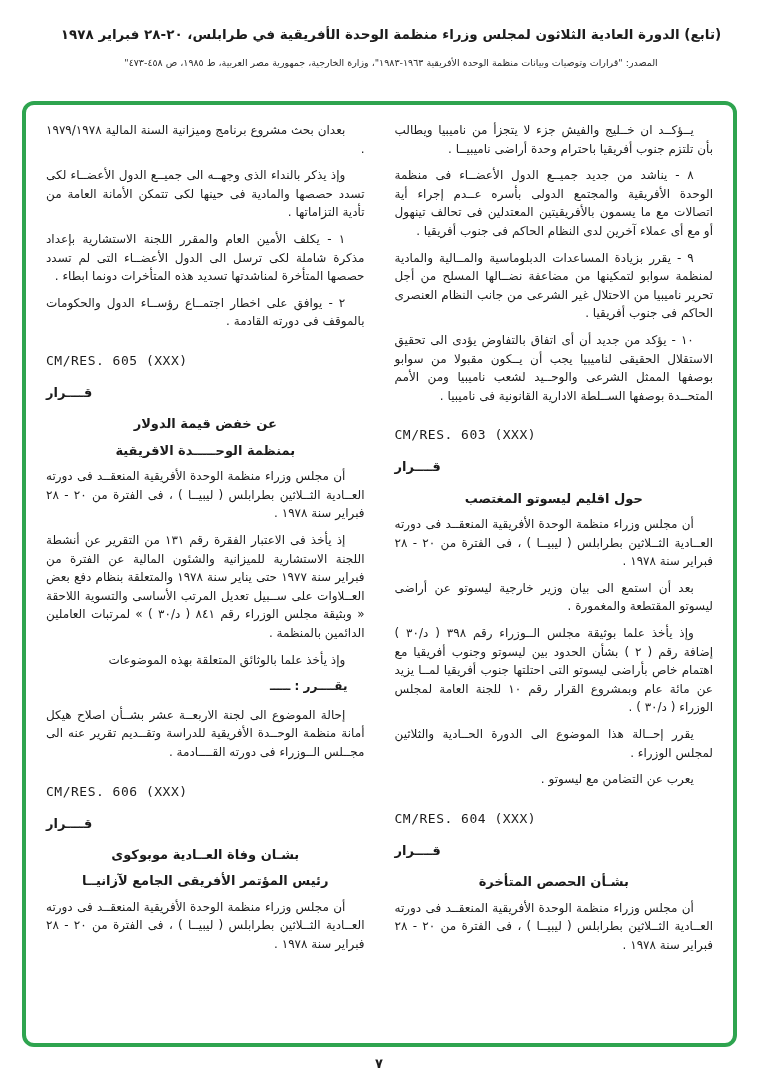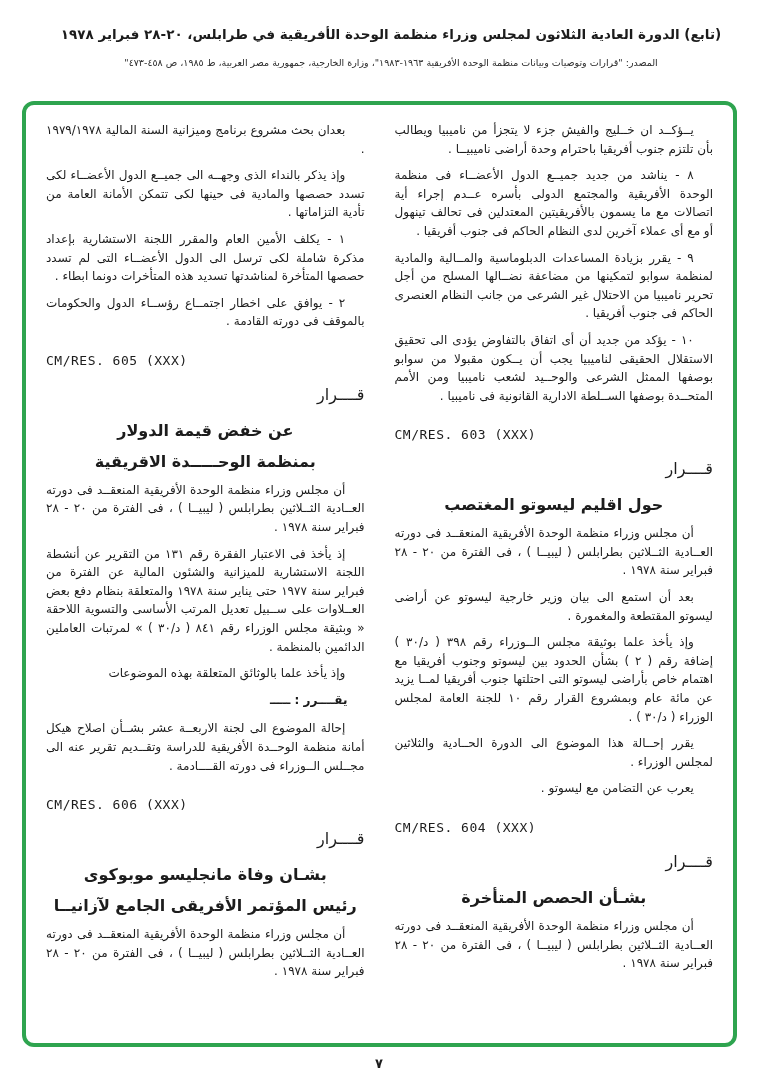--- a/index.html
+++ b/index.html
@@ -57,30 +57,30 @@
     direction: ltr;
     text-align: left;
     font-family: "DejaVu Sans Mono", monospace;
     font-weight: 400;
     font-size: 13px;
     margin: 20px 0 12px;
     text-indent: 0;
     letter-spacing: 0.5px;
   }
   .blk-h {
-    text-align: right;
-    font-weight: 400;
-    font-size: 16px;
+    text-align: left;
+    font-weight: 700;
+    font-size: 13px;
     margin: 8px 0 11px;
     text-indent: 0;
   }
   .blk-title {
     text-align: center;
     font-weight: 700;
-    font-size: 16px;
+    font-size: 13px;
     margin: 0 0 7px;
     text-indent: 0;
     line-height: 1.5;
   }
   .blk-decide {
     font-weight: 700;
     margin: 4px 17px 10px;
     text-indent: 0;
   }
   .page-number {
@@ -132,21 +132,21 @@
           <div class="blk-h">قــــرار</div>
           <div class="blk-title">عن خفض قيمة الدولار</div>
           <div class="blk-title">بمنظمة الوحـــــدة الاقريقية</div>
           <div class="blk-p">أن مجلس وزراء منظمة الوحدة الأفريقية المنعقــد فى دورته العــادية الثــلاثين بطرابلس ( ليبيــا ) ، فى الفترة من ٢٠ - ٢٨ فبراير سنة ١٩٧٨ .</div>
           <div class="blk-p">إذ يأخذ فى الاعتبار الفقرة رقم ١٣١ من التقرير عن أنشطة اللجنة الاستشارية للميزانية والشئون المالية عن الفترة من فبراير سنة ١٩٧٧ حتى يناير سنة ١٩٧٨ والمتعلقة بنظام دفع بعض العــلاوات على ســبيل تعديل المرتب الأساسى والتسوية اللاحقة « وبثيقة مجلس الوزراء رقم ٨٤١ ( د/٣٠ ) » لمرتبات العاملين الدائمين بالمنظمة .</div>
           <div class="blk-p">وإذ يأخذ علما بالوثائق المتعلقة بهذه الموضوعات</div>
           <div class="blk-decide">يقــــرر : ـــــ</div>
           <div class="blk-p">إحالة الموضوع الى لجنة الاربعــة عشر بشــأن اصلاح هيكل أمانة منظمة الوحــدة الأفريقية للدراسة وتقــديم تقرير عنه الى مجــلس الــوزراء فى دورته القــــادمة .</div>
           <div class="blk-code">CM/RES. 606 (XXX)</div>
           <div class="blk-h">قــــرار</div>
-          <div class="blk-title">بشـان وفاة مانجليسو موبوكوى</div>
+          <div class="blk-title">بشـان وفاة العــادية موبوكوى</div>
           <div class="blk-title">رئيس المؤتمر الأفريقى الجامع لآزانيــا</div>
           <div class="blk-p">أن مجلس وزراء منظمة الوحدة الأفريقية المنعقــد فى دورته العــادية الثــلاثين بطرابلس ( ليبيــا ) ، فى الفترة من ٢٠ - ٢٨ فبراير سنة ١٩٧٨ .</div>
         </div>
     </div>
   </div>
 
   <div class="page-number">٧</div>
 
 </div>
 

